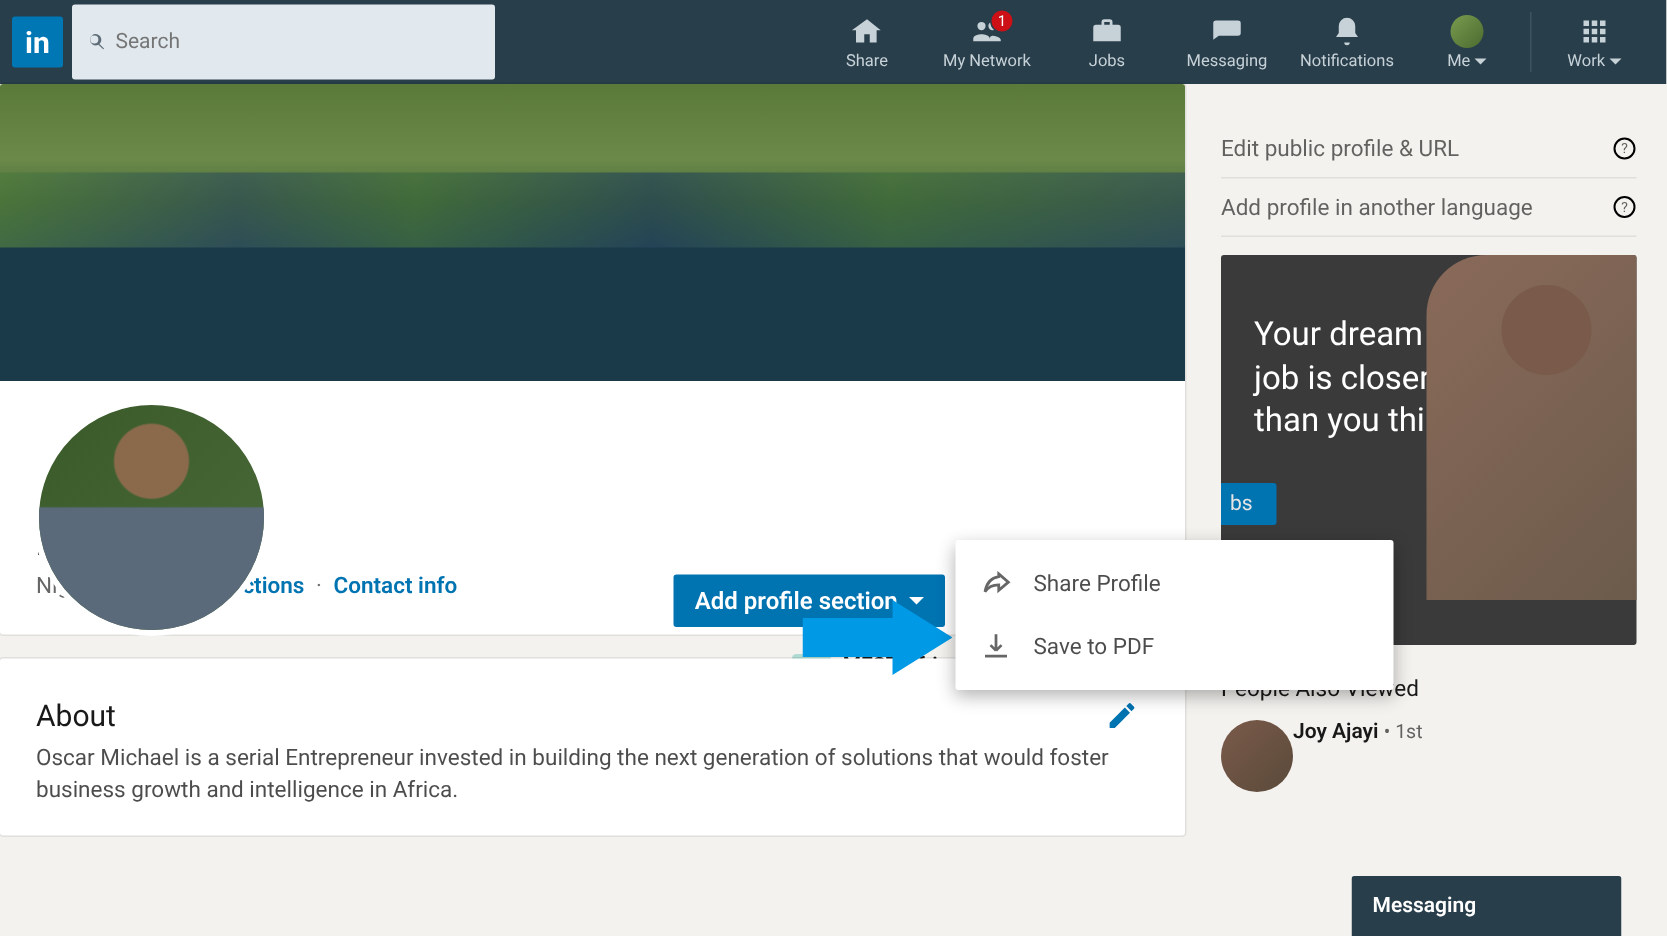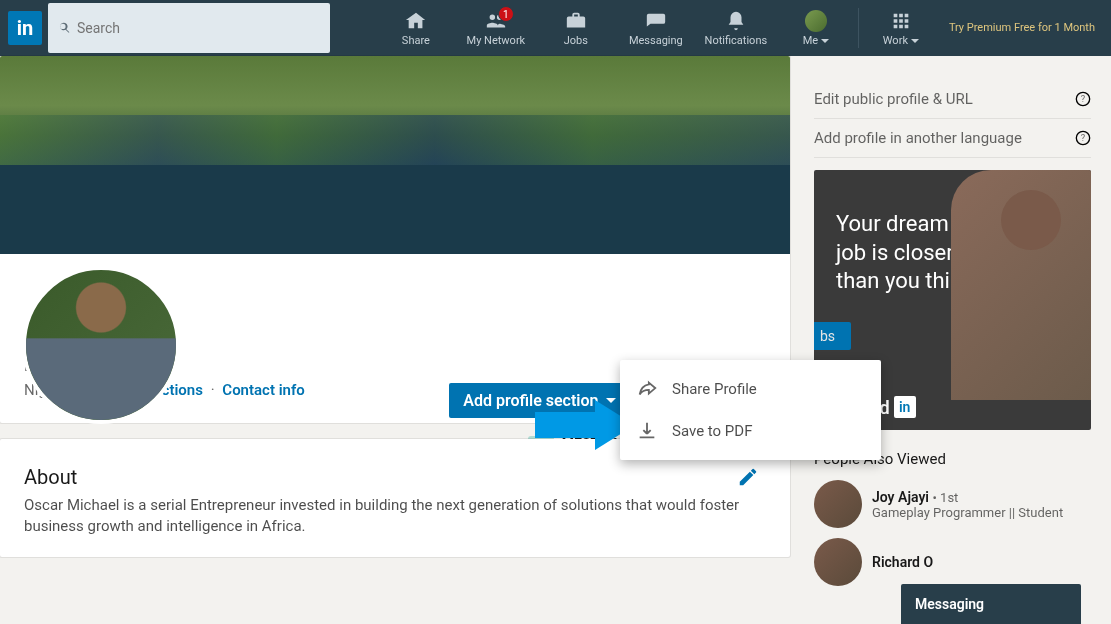--- a/index.html
+++ b/index.html
@@ -45,21 +45,21 @@
 
 .name{font-size:24px;font-weight:400;color:rgba(0,0,0,.9);margin-bottom:2px}
 .headline{font-size:18px;color:rgba(0,0,0,.9);margin-bottom:6px}
 .location-row{font-size:15px;color:rgba(0,0,0,.6)}
 .location-row .link{color:#0073b1;font-weight:600}
 .location-row .dot{margin:0 4px}
 
 .company{position:absolute;top:380px;right:150px;display:flex;align-items:center;gap:8px;font-size:14px;font-weight:600;color:rgba(0,0,0,.9)}
 
 
-.dropdown{position:absolute;top:360px;left:620px;width:261px;background:#fff;border-radius:2px;box-shadow:0 4px 12px rgba(0,0,0,.3);z-index:10;padding:8px 0}
+.dropdown{position:absolute;top:360px;left:637px;width:292px;background:#fff;border-radius:2px;box-shadow:0 4px 12px rgba(0,0,0,.3);z-index:10;padding:8px 0}
 .dropitem{display:flex;align-items:center;padding:10px 16px;cursor:pointer}
 .dropitem svg{width:22px;height:22px;fill:#666;margin-right:14px}
 .dropitem span{font-size:15px;color:rgba(0,0,0,.7)}
 
 
 .about{padding:20px 24px}
 .about-head{display:flex;align-items:center;justify-content:space-between;}
 .about-head h2{font-size:20px;font-weight:400;color:rgba(0,0,0,.9)}
 .about p{font-size:15px;color:rgba(0,0,0,.7);line-height:1.4}
 
@@ -69,21 +69,21 @@
 .sideitem svg{width:16px;height:16px;fill:rgba(0,0,0,.6)}
 .ad{margin-top:12px;height:260px;background:#3a3a3a;position:relative;overflow:hidden;border-radius:2px}
 .ad-text{position:absolute;top:40px;left:22px;color:#fff;font-size:22px;font-weight:400;line-height:1.3;max-width:140px}
 .ad-person{position:absolute;right:-20px;top:0;width:160px;height:230px;background:linear-gradient(135deg,#8a6a5a,#6a5a4a);border-radius:40px 0 0 0}
 .ad-person::before{content:"";position:absolute;top:20px;left:50px;width:60px;height:60px;border-radius:50%;background:#7a5a4a}
 .ad-btn{position:absolute;top:152px;left:-10px;background:#0073b1;color:#e5e5e5;padding:6px 16px;border-radius:2px;font-size:14px}
 .ad-logo{position:absolute;bottom:12px;left:22px;color:#fff;font-size:18px;font-weight:600;display:flex;align-items:center}
 .ad-logo .in{background:#fff;color:#0077b5;width:22px;height:22px;border-radius:2px;display:inline-flex;align-items:center;justify-content:center;margin-left:4px;font-size:14px}
 
 .pav-head{font-size:15px;color:rgba(0,0,0,.9);margin:20px 0 12px}
-.pav{display:flex;align-items:center;gap:10px;margin-bottom:10px}
+.pav{display:flex;align-items:flex-start;margin-bottom:10px}
 .pav-pic{width:48px;height:48px;border-radius:50%;background:linear-gradient(135deg,#7a5a4a,#5a4a3a)}
 .pav-info{flex:1}
 .pav-name{font-size:14px;font-weight:600;color:rgba(0,0,0,.9)}
 .pav-name .deg{font-weight:400;color:rgba(0,0,0,.6);font-size:13px}
 .pav-title{font-size:13px;color:rgba(0,0,0,.6)}
 
 
 .msgbar{position:fixed;bottom:0;right:30px;width:180px;height:40px;background:#283e4a;color:#fff;display:flex;align-items:center;padding:0 14px;font-size:14px;font-weight:600;border-radius:2px 2px 0 0}
 
 
@@ -138,21 +138,20 @@
       <div class="avatar"></div>
       <span><span>Me</span><span class="caret"></span></span>
     </div>
     <div class="navdivider"></div>
     <div class="navitem">
       <svg viewBox="0 0 24 24">
           <path d="M4 4h4v4H4zm6 0h4v4h-4zm6 0h4v4h-4zM4 10h4v4H4zm6 0h4v4h-4zm6 0h4v4h-4zM4 16h4v4H4zm6 0h4v4h-4zm6 0h4v4h-4z"></path>
         </svg>
       <span><span>Work</span><span class="caret"></span></span>
     </div>
-    <div class="premium">Try Premium Free for 1 Month</div>
   </div>
 </div>
 
 <div class="page">
   <div class="main">
 
     <div class="card" style="position:relative">
       <div class="cover"></div>
       <div class="profilepic"></div>
       <div class="actions">
@@ -221,27 +220,20 @@
       <div class="ad-logo">
         <span>Linked</span>
           <span class="in">in</span>
       </div>
     </div>
     <div class="pav-head">People Also Viewed</div>
     <div class="pav">
       <div class="pav-pic"></div>
       <div class="pav-info">
         <div class="pav-name"><span>Joy Ajayi</span> <span class="deg">• <span>1st</span></span></div>
-        <div class="pav-title">Gameplay Programmer || Student</div>
-      </div>
-    </div>
-    <div class="pav">
-      <div class="pav-pic"></div>
-      <div class="pav-info">
-        <div class="pav-name">Richard O</div>
       </div>
     </div>
   </div>
 </div>
 
 <div class="dropdown">
   <div class="dropitem">
     <svg viewBox="0 0 24 24">
         <path d="M14 5l7 6-7 6v-4c-5 0-8 2-10 5 1-6 4-10 10-11V5z" fill="none" stroke="#666" stroke-width="2"></path>
       </svg>

